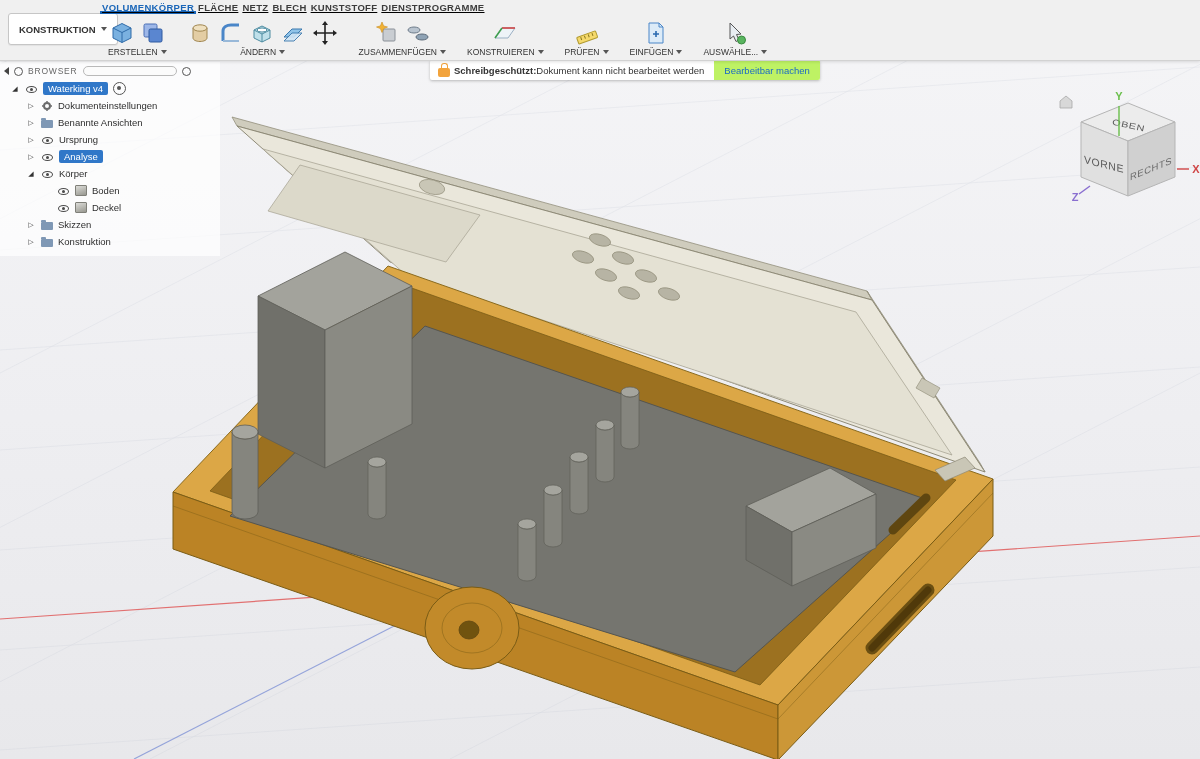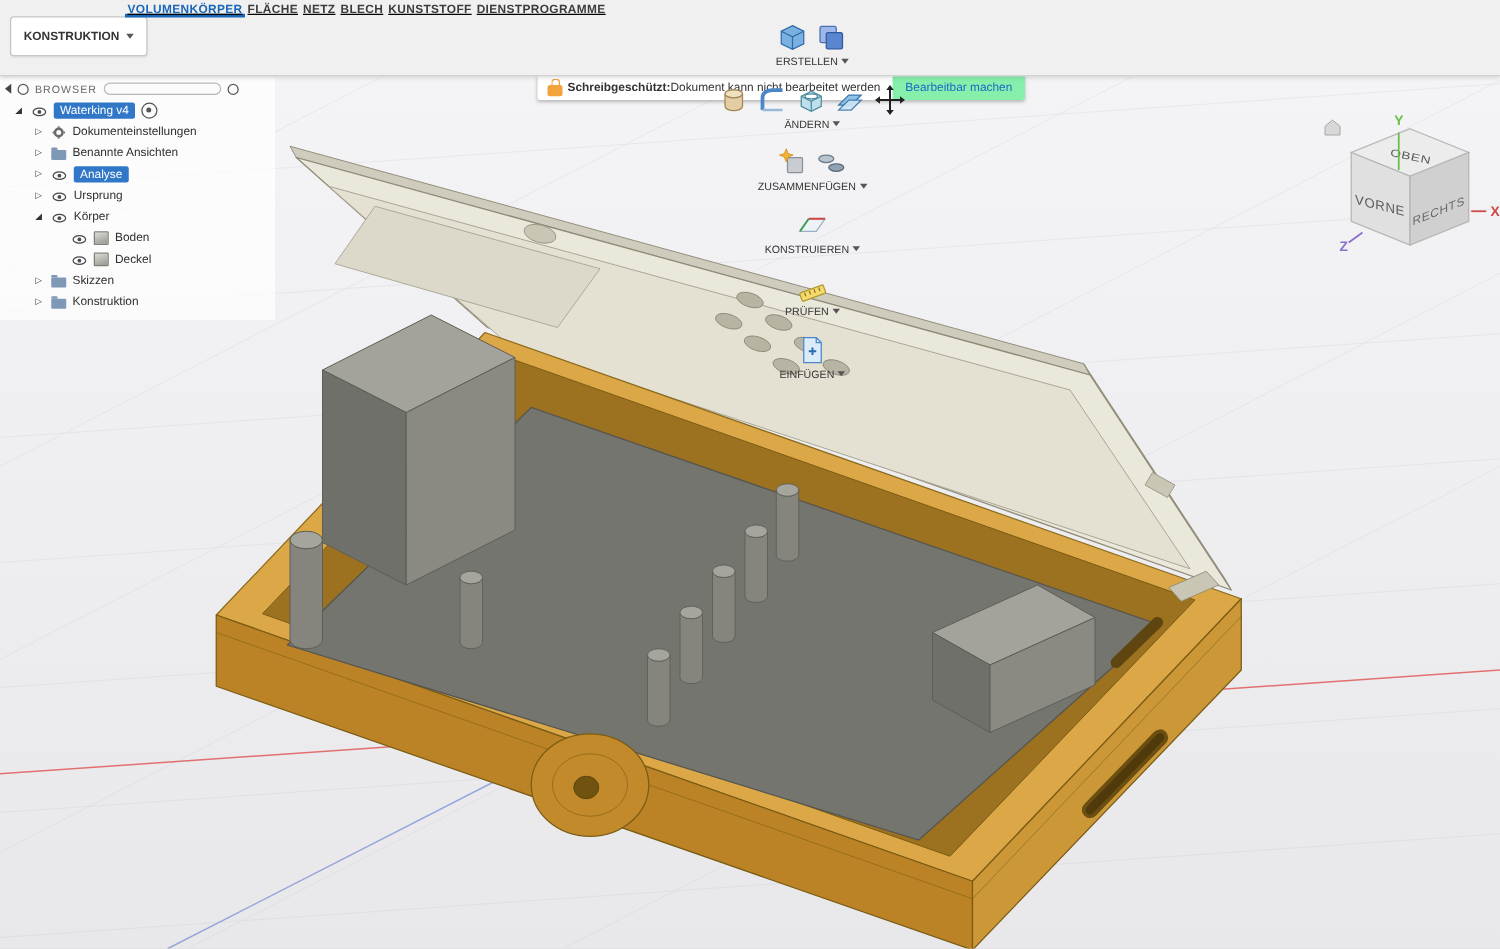--- a/index.html
+++ b/index.html
@@ -14,37 +14,37 @@
   .toolbar{position:absolute;left:0;top:0;width:1200px;height:60px;background:#f0f0f0;
            border-bottom:1px solid #d2d2d2;box-shadow:0 1px 3px rgba(0,0,0,.12);z-index:6;}
   .ws-btn{position:absolute;left:8px;top:13px;height:32px;padding:0 10px;background:#fff;
           border:1px solid #c6c6c6;border-radius:3px;font-family:inherit;font-size:9.5px;font-weight:bold;
           color:#333;display:flex;align-items:center;gap:5px;cursor:pointer;box-shadow:0 1px 1px rgba(0,0,0,.06);}
   .caret-dn{width:0;height:0;border-left:3.5px solid transparent;border-right:3.5px solid transparent;border-top:4px solid #555;display:inline-block;}
   .tb-right{position:absolute;left:100px;top:0;right:0;height:60px;}
   .tabs{display:flex;align-items:flex-start;height:14px;text-decoration:underline;}
   .tab{font-size:9.5px;font-weight:bold;letter-spacing:.3px;color:#3c3c3c;padding:2px 2px 1px;cursor:pointer;white-space:nowrap;}
   .tab.active{color:#1a66b8;box-shadow:inset 0 -3px 0 #1a66b8;}
-  .groups{display:flex;align-items:center;height:46px;margin-top:0;flex-direction:column;}
+  .groups{display:flex;align-items:flex-end;height:46px;margin-top:0;}
   .group{display:flex;flex-direction:column;align-items:center;justify-content:space-between;padding:2px 8px 3px;}
   .gicons{display:flex;align-items:center;gap:7px;height:28px;}
   .gicons svg{display:block;cursor:pointer;}
   .glabel{font-size:8.5px;color:#333;display:flex;align-items:center;gap:3px;cursor:pointer;white-space:nowrap;}
   .vsep{width:1px;background:#d4d4d4;margin:3px 2px 4px;}
 
   
   .banner{position:absolute;left:430px;top:60px;height:20px;background:#fff;z-index:5;
           display:flex;align-items:center;font-size:9.5px;color:#333;border-radius:2px;
           box-shadow:0 1px 3px rgba(0,0,0,.25);overflow:hidden;}
   .banner b{margin:0 0 0 4px;}
   .bmsg{margin-right:10px;}
   .lock{position:relative;width:12px;height:9px;background:#f2a33c;border-radius:2px;margin:4px 0 0 8px;}
   .lock::before{content:"";position:absolute;top:-5px;left:2.5px;width:5px;height:5px;border:1.6px solid #f2a33c;
                 border-bottom:none;border-radius:3px 3px 0 0;}
-  .bact{background:#86efac;color:#1b6ac6;height:100%;display:flex;align-items:center;
+  .bact{background:#bef264;color:#1b6ac6;height:100%;display:flex;align-items:center;
         padding:0 10px;cursor:pointer;text-decoration:none;}
 
   
   .browser{position:absolute;left:0;top:62px;width:220px;z-index:5;background:rgba(255,255,255,.72);
            padding-bottom:6px;}
   .bhead{height:16px;display:flex;align-items:center;gap:5px;padding:1px 4px;text-align:center;}
   .chevL{width:0;height:0;border-top:4px solid transparent;border-bottom:4px solid transparent;border-right:5px solid #444;cursor:pointer;}
   .bhead .htitle{font-size:8.5px;color:#666;letter-spacing:.8px;}
   .bdot{width:7px;height:7px;border:1.4px solid #555;border-radius:50%;cursor:pointer;}
   .bsearch{flex:0 0 92px;height:8px;border:1px solid #b9b9b9;border-radius:5px;background:#fbfbfb;cursor:text;}
@@ -315,20 +315,32 @@
                 <path d="M15 2v4h4" fill="none" stroke="#4a86c8"></path>
                 <path d="M9 13h6M12 10v6" stroke="#2a6ab0" stroke-width="1.6"></path>
               </svg>
           </div>
           <div class="glabel">
             <span>EINFÜGEN</span>
               <span class="caret-dn"></span>
           </div>
         </div>
         <div class="vsep"></div>
+        <div class="group">
+          <div class="gicons">
+            <svg viewBox="0 0 24 24" width="24" height="24">
+                <path d="M7 2l11 11-4.5.5 2.5 5.5-3 1.5-2.5-5.5L7 18z" fill="#e8edf2" stroke="#555"></path>
+                <circle cx="18.5" cy="19" r="4" fill="#59b45f" stroke="#3a8a40"></circle>
+              </svg>
+          </div>
+          <div class="glabel">
+            <span>AUSWÄHLE...</span>
+              <span class="caret-dn"></span>
+          </div>
+        </div>
       </div>
     </div>
   </div>
 
   <div class="banner">
     <span class="lock"></span>
     <b>Schreibgeschützt:</b>
     <span class="bmsg">Dokument kann nicht bearbeitet werden</span>
     <a class="bact">Bearbeitbar machen</a>
   </div>
@@ -354,26 +366,26 @@
       <span class="tlabel">Dokumenteinstellungen</span>
     </div>
     <div class="trow d1">
       <span class="caret cr-closed"></span>
       <span class="folder"></span>
       <span class="tlabel">Benannte Ansichten</span>
     </div>
     <div class="trow d1">
       <span class="caret cr-closed"></span>
       <span class="eye"></span>
+      <span class="tlabel">Ursprung</span>
+    </div>
+    <div class="trow d1">
+      <span class="caret cr-closed"></span>
+      <span class="eye"></span>
       <span class="tlabel pill">Analyse</span>
-    </div>
-    <div class="trow d1">
-      <span class="caret cr-closed"></span>
-      <span class="eye"></span>
-      <span class="tlabel">Ursprung</span>
     </div>
     <div class="trow d1">
       <span class="caret cr-open"></span>
       <span class="eye"></span>
       <span class="tlabel">Körper</span>
     </div>
     <div class="trow d2">
       <span class="spacer"></span>
       <span class="eye"></span>
       <span class="bodyic"></span>

